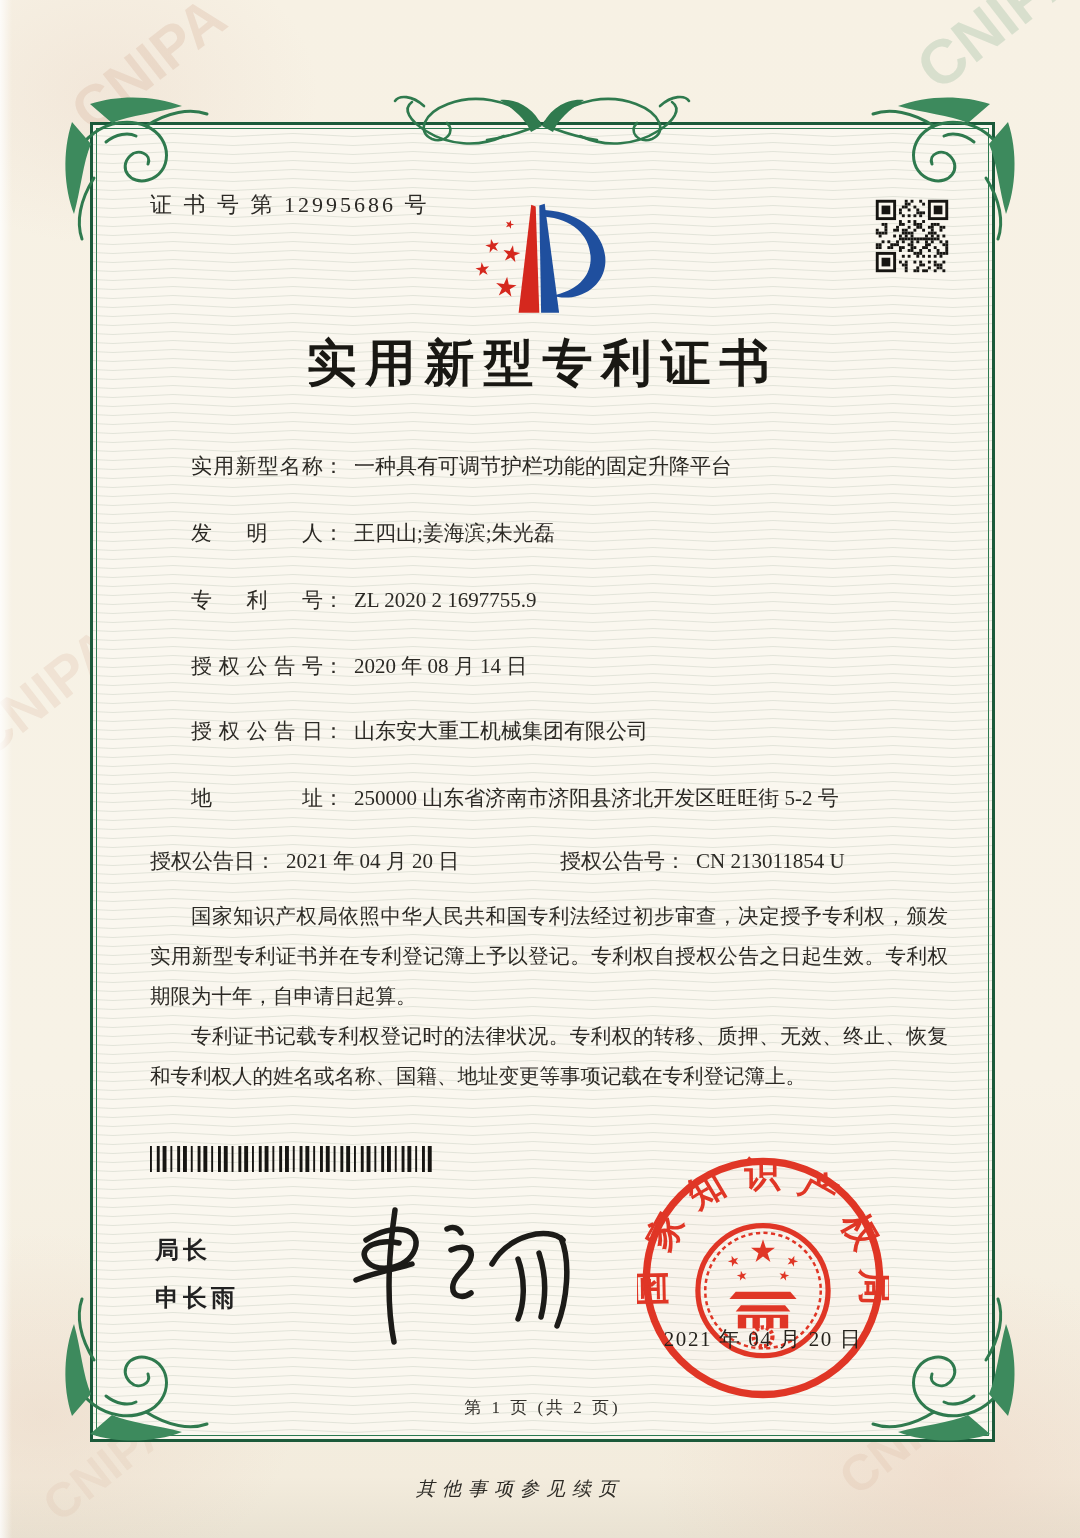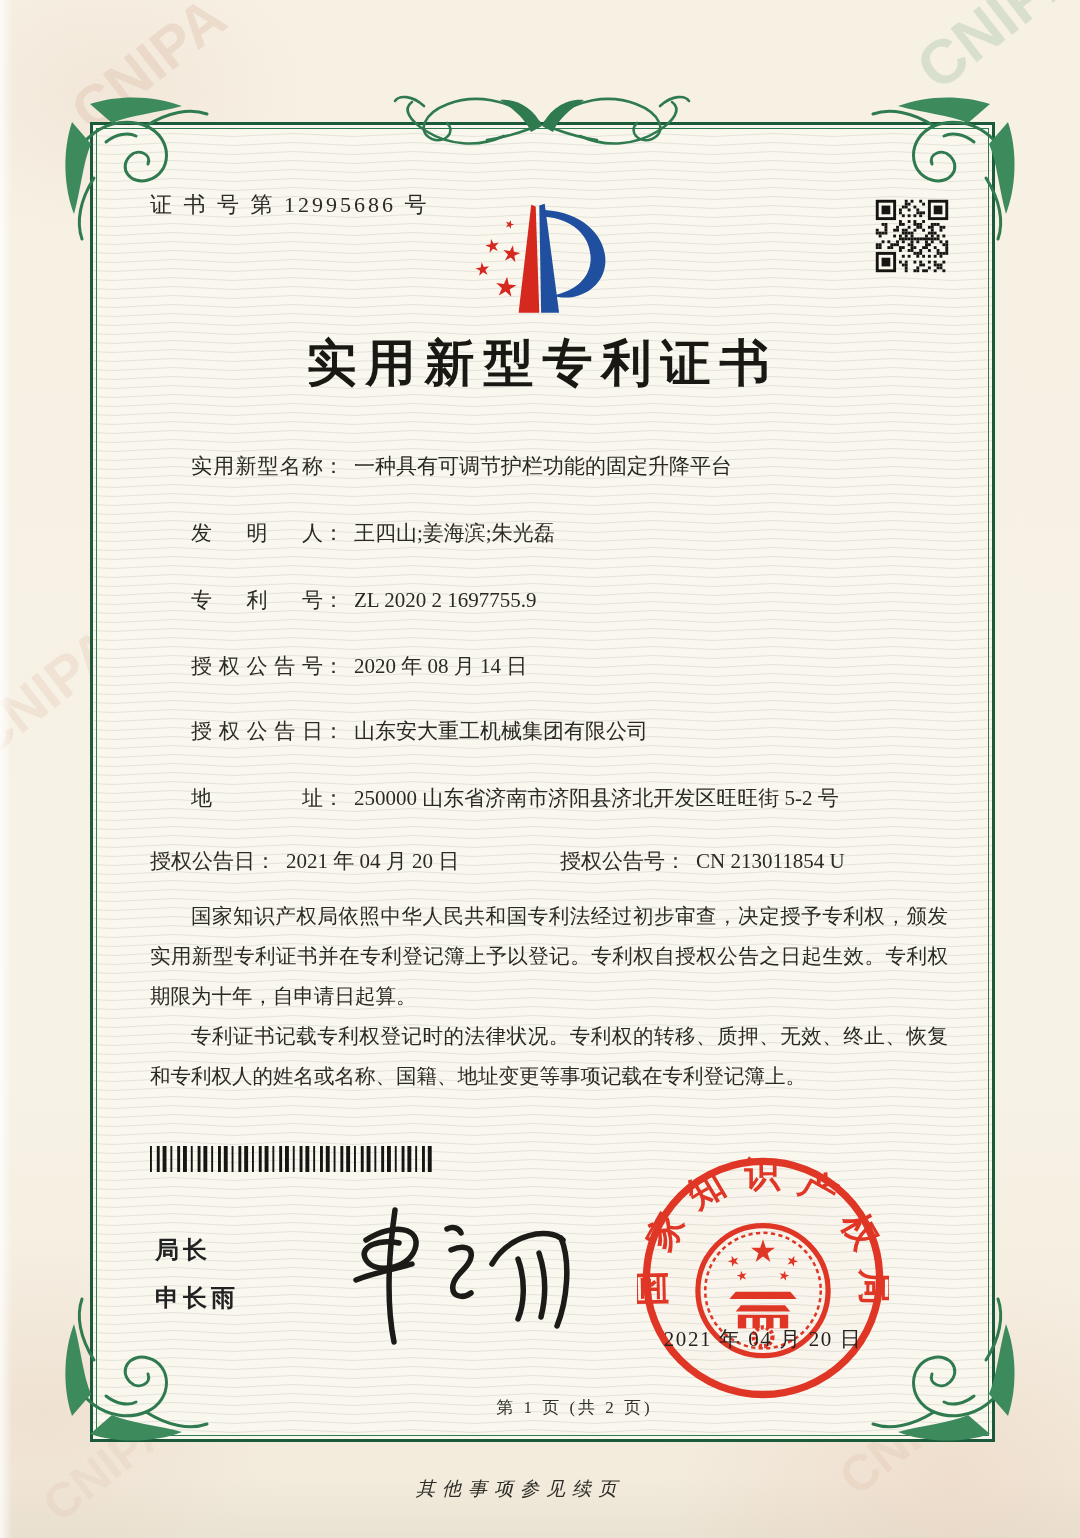--- a/index.html
+++ b/index.html
@@ -36,21 +36,21 @@
   .grant-pair2{position:absolute; left:410px; top:0;}
   .glabel{display:inline-block;}
 
   .body-text{left:150px; top:896px; width:798px; font-size:20.5px; line-height:40px;
              text-align:justify; color:#2b2924;}
   .body-text p{margin:0; text-indent:2em;}
 
   .director{left:155px; font-family:"Liberation Sans", sans-serif; font-weight:600;
             font-size:24px; color:#222; letter-spacing:4px;}
   .pageinfo{left:90px; top:1396px; width:905px; text-align:center; font-size:17px;
-            letter-spacing:3px; color:#33312c;padding-left:32px;}
+            letter-spacing:3px; color:#33312c;}
   .footer-note{left:0; top:1476px; width:1040px; text-align:center; font-size:19px;
                letter-spacing:7px; color:#2e2c27; font-style:italic;}
   .edge-strip{position:absolute; left:0; top:0; width:12px; height:100%;
               background:linear-gradient(90deg, rgba(255,255,255,.8), rgba(255,255,255,0));}
 </style>
 </head>
 <body>
 
 <div class="page">
 

